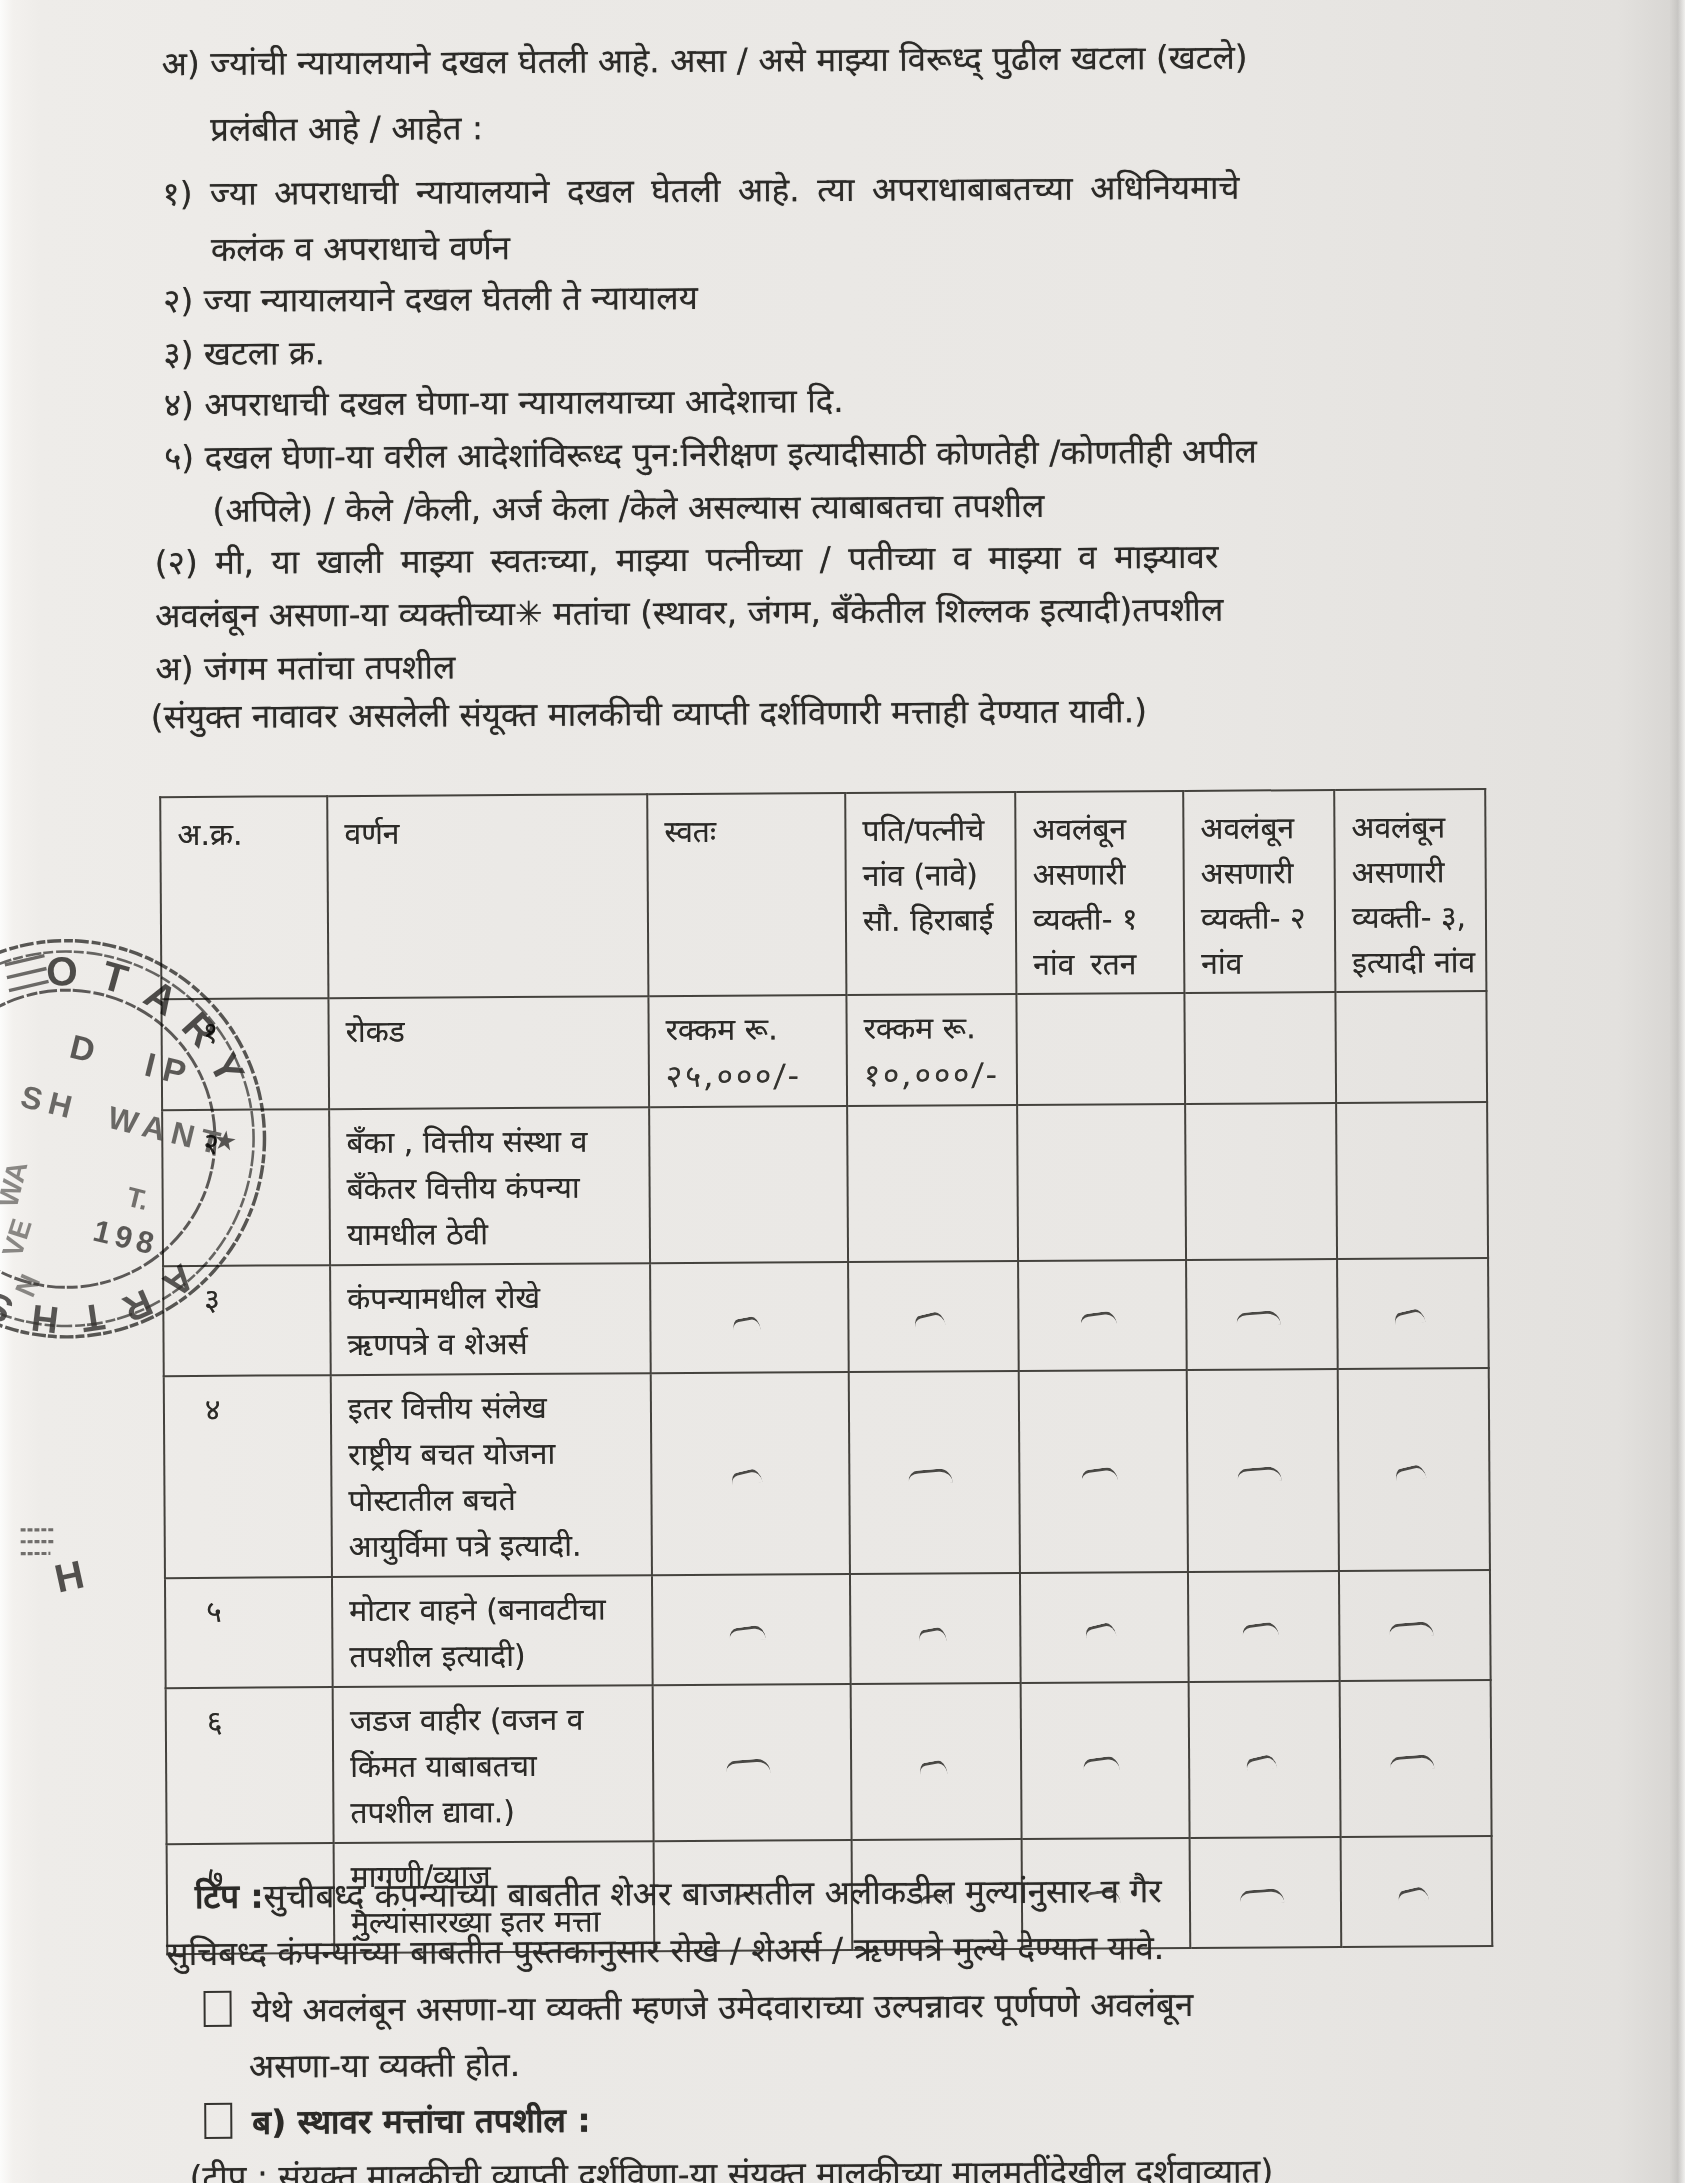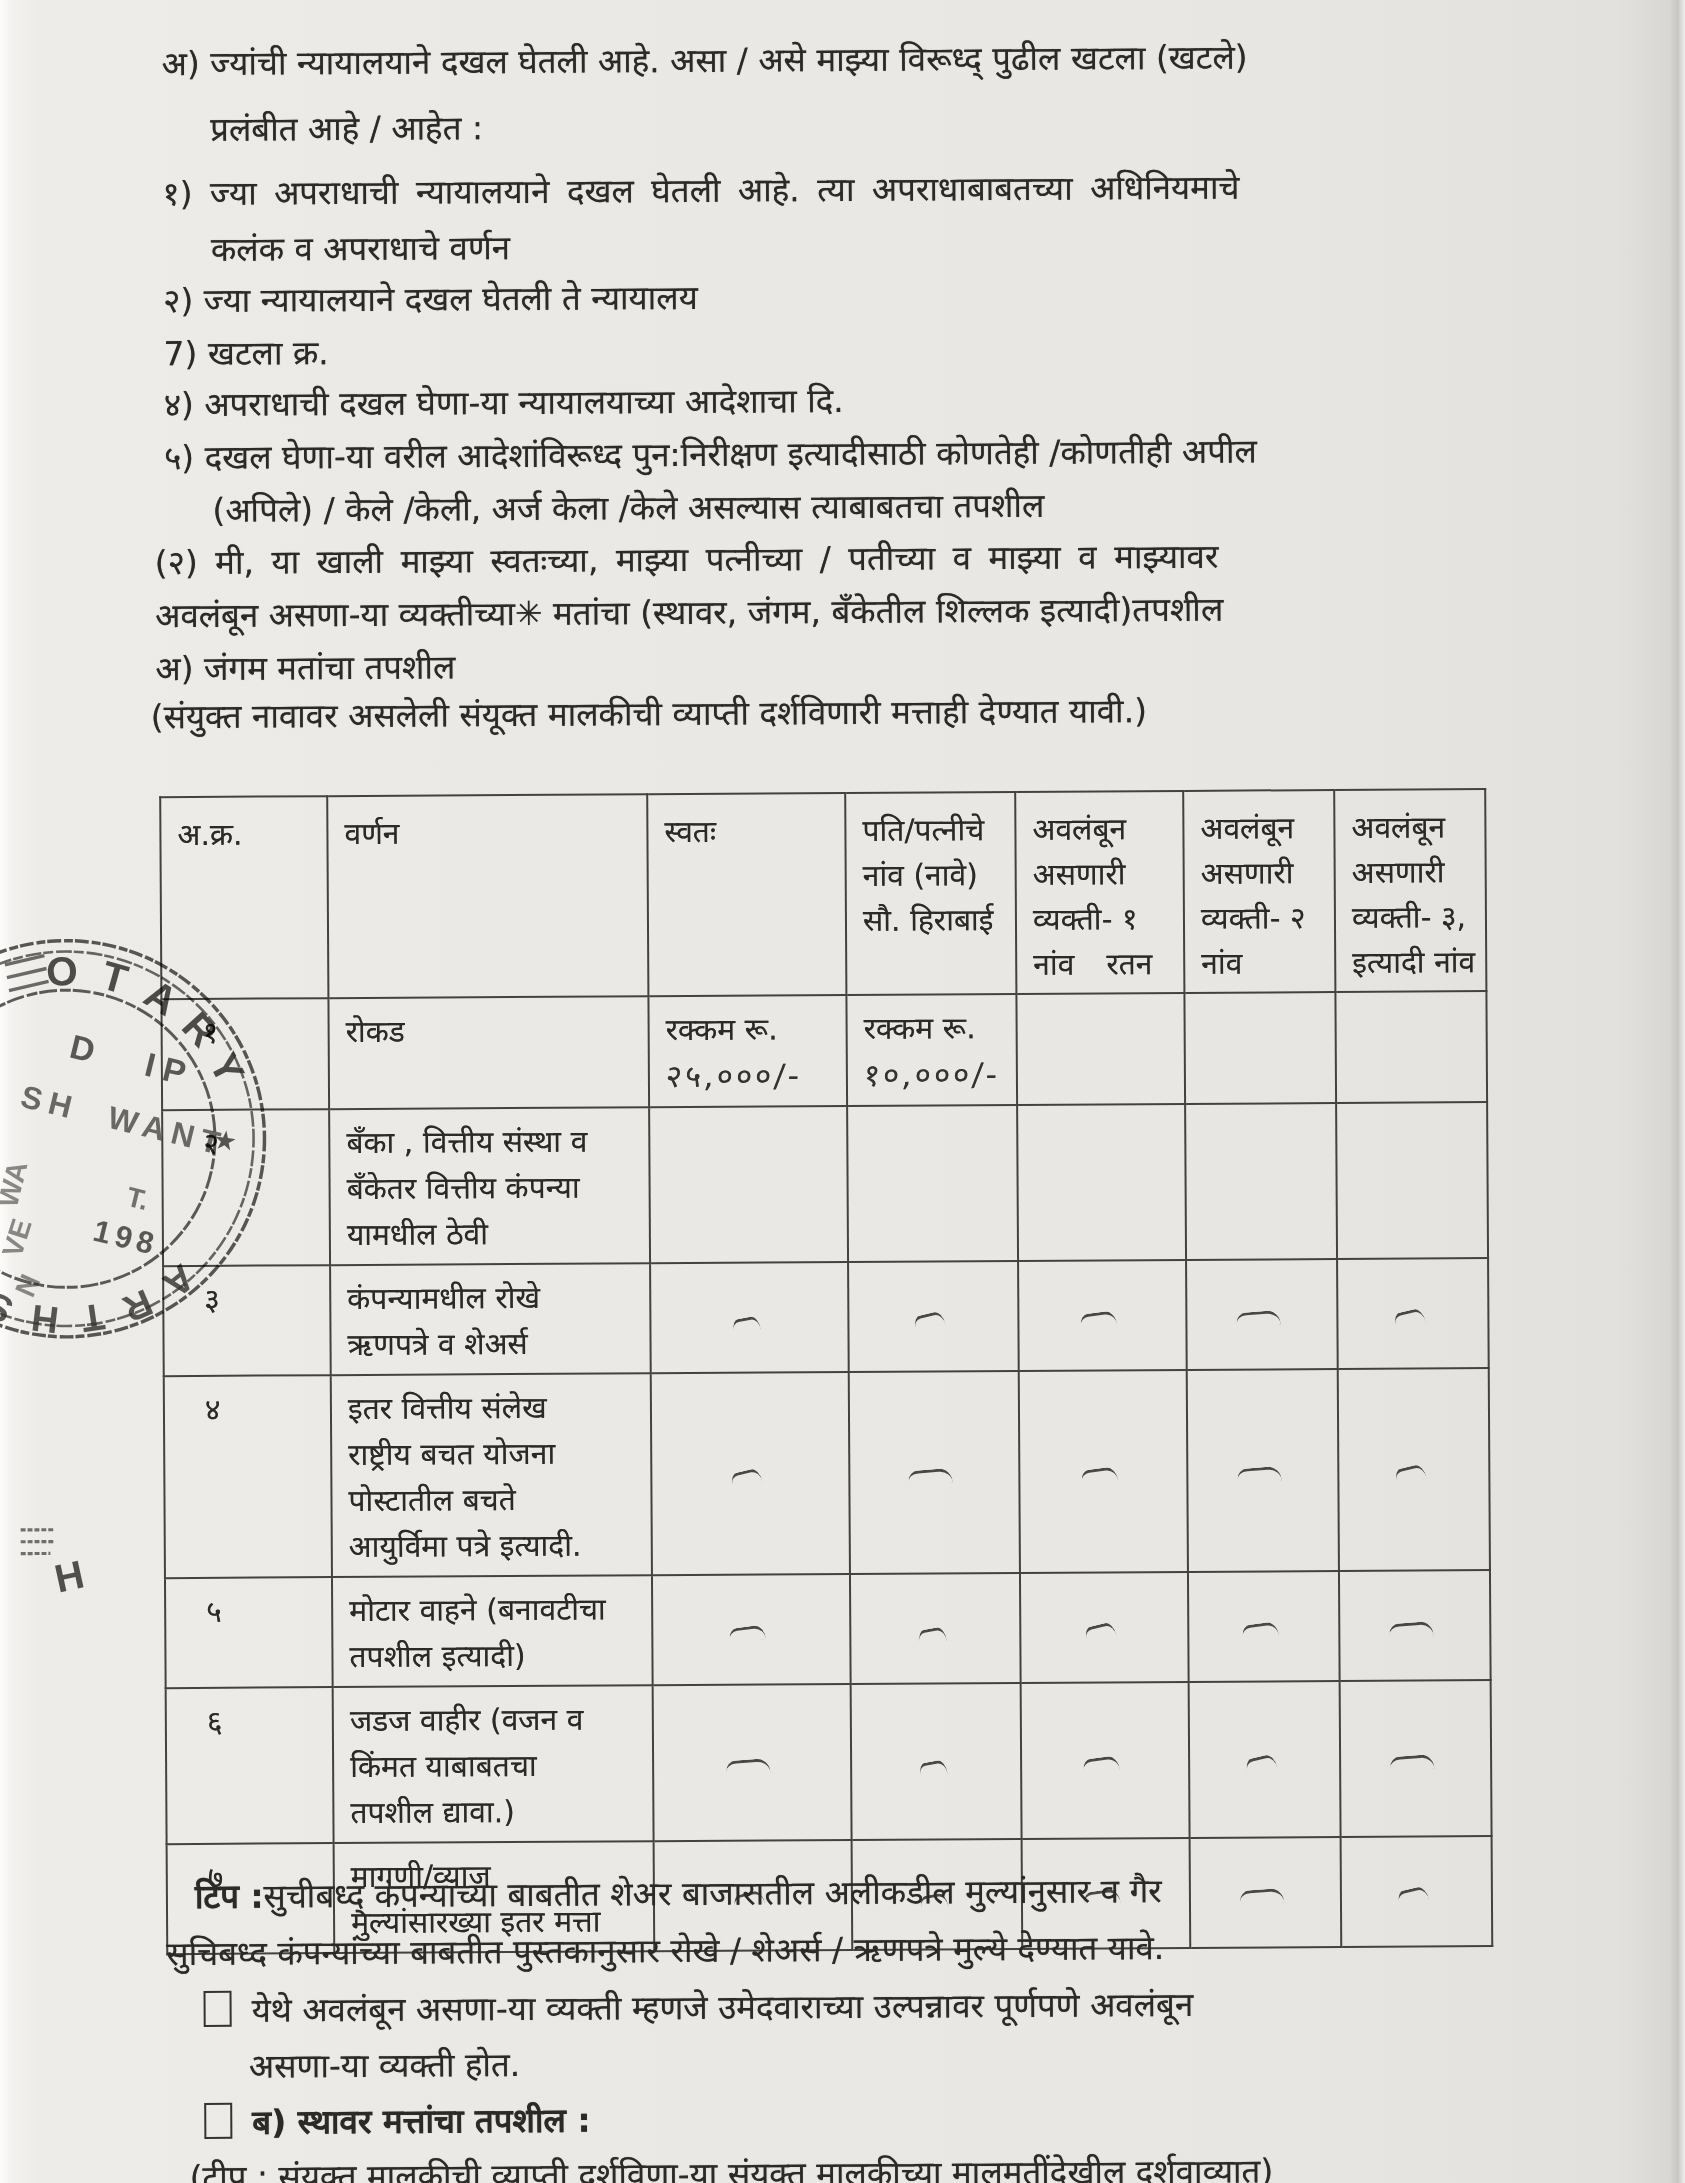--- a/index.html
+++ b/index.html
@@ -22,21 +22,21 @@
   table.assets{border-collapse:collapse;position:absolute;left:161px;top:792px;table-layout:fixed;}
   .assets th,.assets td{
     border:2.4px solid #44423d;vertical-align:top;text-align:left;font-weight:normal;
     font-size:30px;line-height:46px;white-space:pre-line;padding:10px 8px 6px 16px;
     text-shadow:0 0 0.6px rgba(45,43,40,.6);
   }
   .assets th{padding-top:14px;line-height:45px;}
   .assets td.no{padding-left:40px;}
   .assets td.tc{vertical-align:middle;text-align:center;padding-left:0;}
   .hand{display:inline-block;font-size:31px;letter-spacing:3px;transform:skewX(-5deg);color:#34332f;}
-  .name-gap{margin-left:32px;}
+  .name-gap{margin-left:16px;}
   .tick{display:inline-block;width:36px;height:12px;border-top:3px solid #2d2c29;
     border-radius:100% 130% 0 0/300% 430% 0 0;transform:rotate(-7deg);opacity:.85;}
   .t2{transform:rotate(-13deg);width:30px}
   .t3{transform:rotate(-4deg);width:44px}
   .t4{transform:rotate(-10deg) translateY(3px);width:27px}
   
   .notes div{position:absolute;white-space:nowrap;font-size:33px;
     text-shadow:0 0 0.7px rgba(45,43,40,.65);}
   .b{font-weight:bold;}
   .tiplabel{font-weight:bold;}
@@ -54,21 +54,21 @@
 
 <div class="page">
   <div class="sheet">
 
     <div class="intro">
       <div style="left:168px;top:40px">अ) ज्यांची न्यायालयाने दखल घेतली आहे. असा / असे माझ्या विरूध्द् पुढील खटला (खटले)</div>
       <div style="left:216px;top:106px">प्रलंबीत आहे / आहेत :</div>
       <div style="left:168px;top:170px" class="just">१) ज्या अपराधाची न्यायालयाने दखल घेतली आहे. त्या अपराधाबाबतच्या अधिनियमाचे</div>
       <div style="left:216px;top:226px">कलंक व अपराधाचे वर्णन</div>
       <div style="left:168px;top:277px">२) ज्या न्यायालयाने दखल घेतली ते न्यायालय</div>
-      <div style="left:168px;top:330px">7) खटला क्र.</div>
+      <div style="left:168px;top:330px">३) खटला क्र.</div>
       <div style="left:168px;top:381px">४) अपराधाची दखल घेणा-या न्यायालयाच्या आदेशाचा दि.</div>
       <div style="left:168px;top:434px">५) दखल घेणा-या वरील आदेशांविरूध्द पुन:निरीक्षण इत्यादीसाठी कोणतेही /कोणतीही अपील</div>
       <div style="left:216px;top:487px">(अपिले) / केले /केली, अर्ज केला /केले असल्यास त्याबाबतचा तपशील</div>
       <div style="left:158px;top:539px" class="just">(२) मी, या खाली माझ्या स्वतःच्या, माझ्या पत्नीच्या / पतीच्या व माझ्या व माझ्यावर</div>
       <div style="left:158px;top:592px">अवलंबून असणा-या व्यक्तीच्या✳ मतांचा (स्थावर, जंगम, बँकेतील शिल्लक इत्यादी)तपशील</div>
       <div style="left:158px;top:645px">अ) जंगम मतांचा तपशील</div>
       <div style="left:153px;top:693px">(संयुक्त नावावर असलेली संयूक्त मालकीची व्याप्ती दर्शविणारी मत्ताही देण्यात यावी.)</div>
     </div>
 
     <table class="assets">

